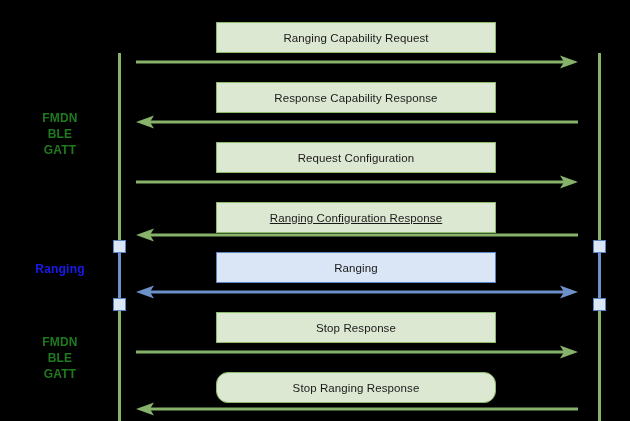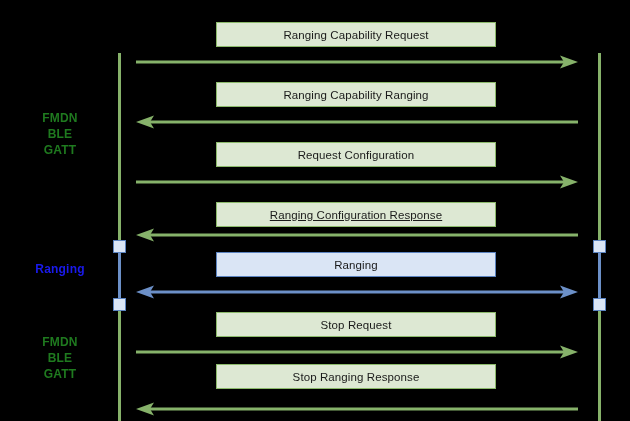--- a/index.html
+++ b/index.html
@@ -28,21 +28,21 @@
   .act-bar{
     position:absolute;
     width:3px;
     background:#6c90c8;
   }
   
   .msgbox{
     position:absolute;
     left:216px;
     width:280px;
-    height:25px;
+    height:31px;
     box-sizing:border-box;
     display:flex;
     align-items:center;
     justify-content:center;
     font-size:11.5px;
     color:#1a1a1a;
     letter-spacing:.1px;
     white-space:nowrap;
   }
   .msgbox.green{
@@ -107,21 +107,21 @@
   </div>
 
   <div class="msgbox green" style="top:22px;">Ranging Capability Request</div>
   <div class="arrow" style="left:136px; top:55px; width:442px;">
     <svg width="442" height="14" viewBox="0 0 442 14">
       <line x1="0" y1="7" x2="430" y2="7" stroke="#86b26a" stroke-width="3"></line>
       <polygon points="442,7 424,0.5 428,7 424,13.5" fill="#86b26a"></polygon>
     </svg>
   </div>
 
-  <div class="msgbox green" style="top:82px;">Ranging Capability Ranging</div>
+  <div class="msgbox green" style="top:82px;">Response Capability Response</div>
   <div class="arrow" style="left:136px; top:115px; width:442px;">
     <svg width="442" height="14" viewBox="0 0 442 14">
       <line x1="12" y1="7" x2="442" y2="7" stroke="#86b26a" stroke-width="3"></line>
       <polygon points="0,7 18,0.5 14,7 18,13.5" fill="#86b26a"></polygon>
     </svg>
   </div>
 
   <div class="msgbox green" style="top:142px;">Request Configuration</div>
   <div class="arrow" style="left:136px; top:175px; width:442px;">
     <svg width="442" height="14" viewBox="0 0 442 14">
@@ -140,29 +140,29 @@
 
   <div class="msgbox blue" style="top:252px;">Ranging</div>
   <div class="arrow" style="left:136px; top:285px; width:442px;">
     <svg width="442" height="14" viewBox="0 0 442 14">
       <line x1="12" y1="7" x2="430" y2="7" stroke="#6c90c8" stroke-width="3"></line>
       <polygon points="0,7 18,0.5 14,7 18,13.5" fill="#6c90c8"></polygon>
       <polygon points="442,7 424,0.5 428,7 424,13.5" fill="#6c90c8"></polygon>
     </svg>
   </div>
 
-  <div class="msgbox green" style="top:312px;">Stop Request</div>
+  <div class="msgbox green" style="top:312px;">Stop Response</div>
   <div class="arrow" style="left:136px; top:345px; width:442px;">
     <svg width="442" height="14" viewBox="0 0 442 14">
       <line x1="0" y1="7" x2="430" y2="7" stroke="#86b26a" stroke-width="3"></line>
       <polygon points="442,7 424,0.5 428,7 424,13.5" fill="#86b26a"></polygon>
     </svg>
   </div>
 
-  <div class="msgbox green" style="top:364px;">Stop Ranging Response</div>
+  <div class="msgbox green" style="top:372px;border-radius:12px;">Stop Ranging Response</div>
   <div class="arrow" style="left:136px; top:402px; width:442px;">
     <svg width="442" height="14" viewBox="0 0 442 14">
       <line x1="12" y1="7" x2="442" y2="7" stroke="#86b26a" stroke-width="3"></line>
       <polygon points="0,7 18,0.5 14,7 18,13.5" fill="#86b26a"></polygon>
     </svg>
   </div>
 
 </div>
 
 </body></html>

